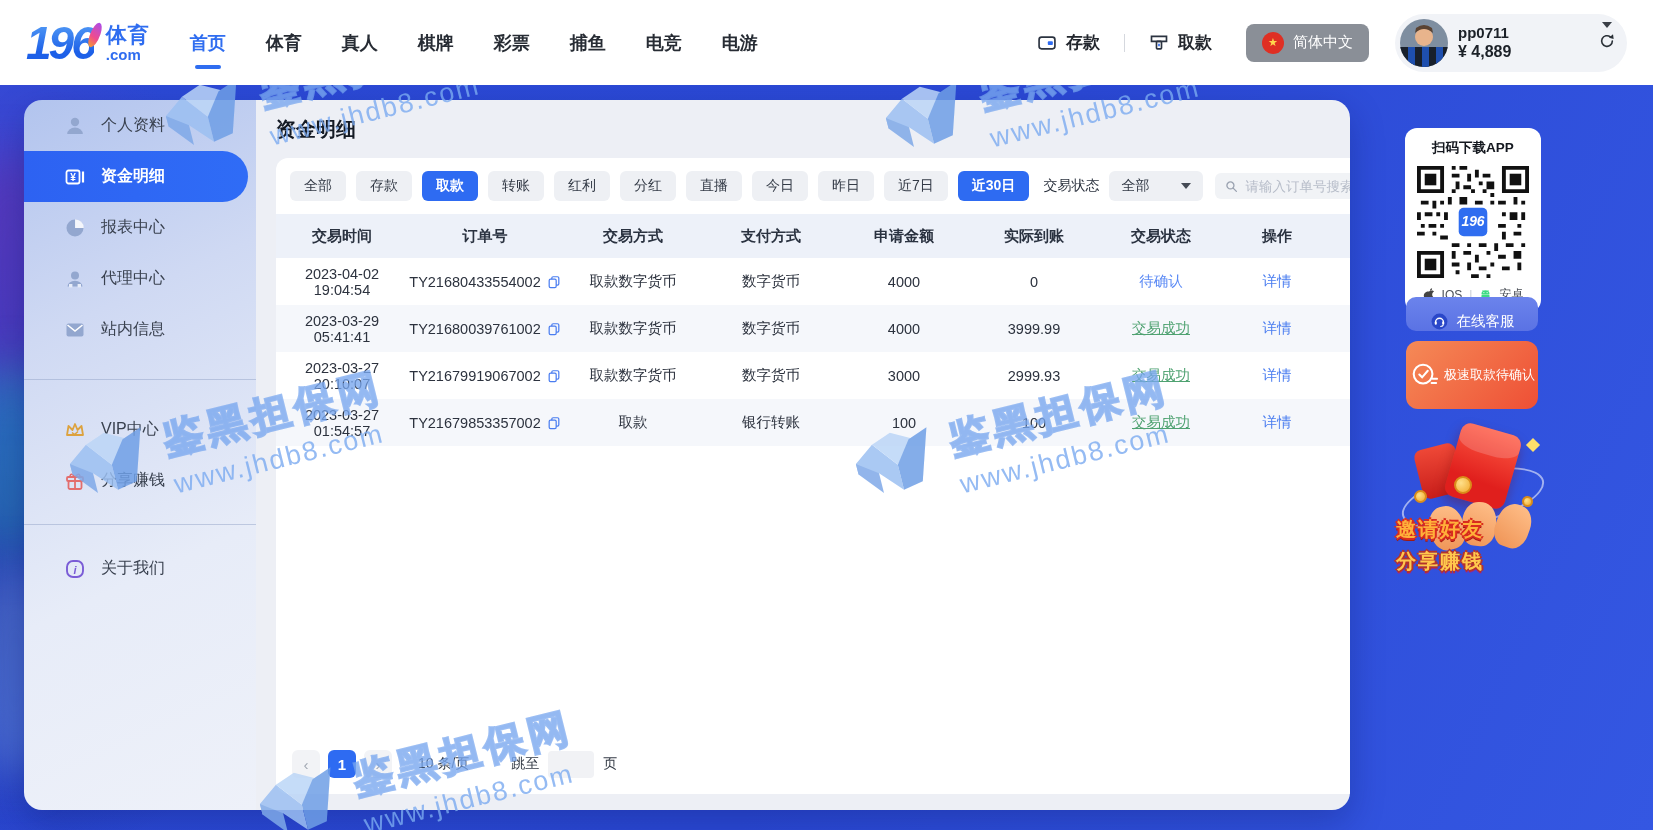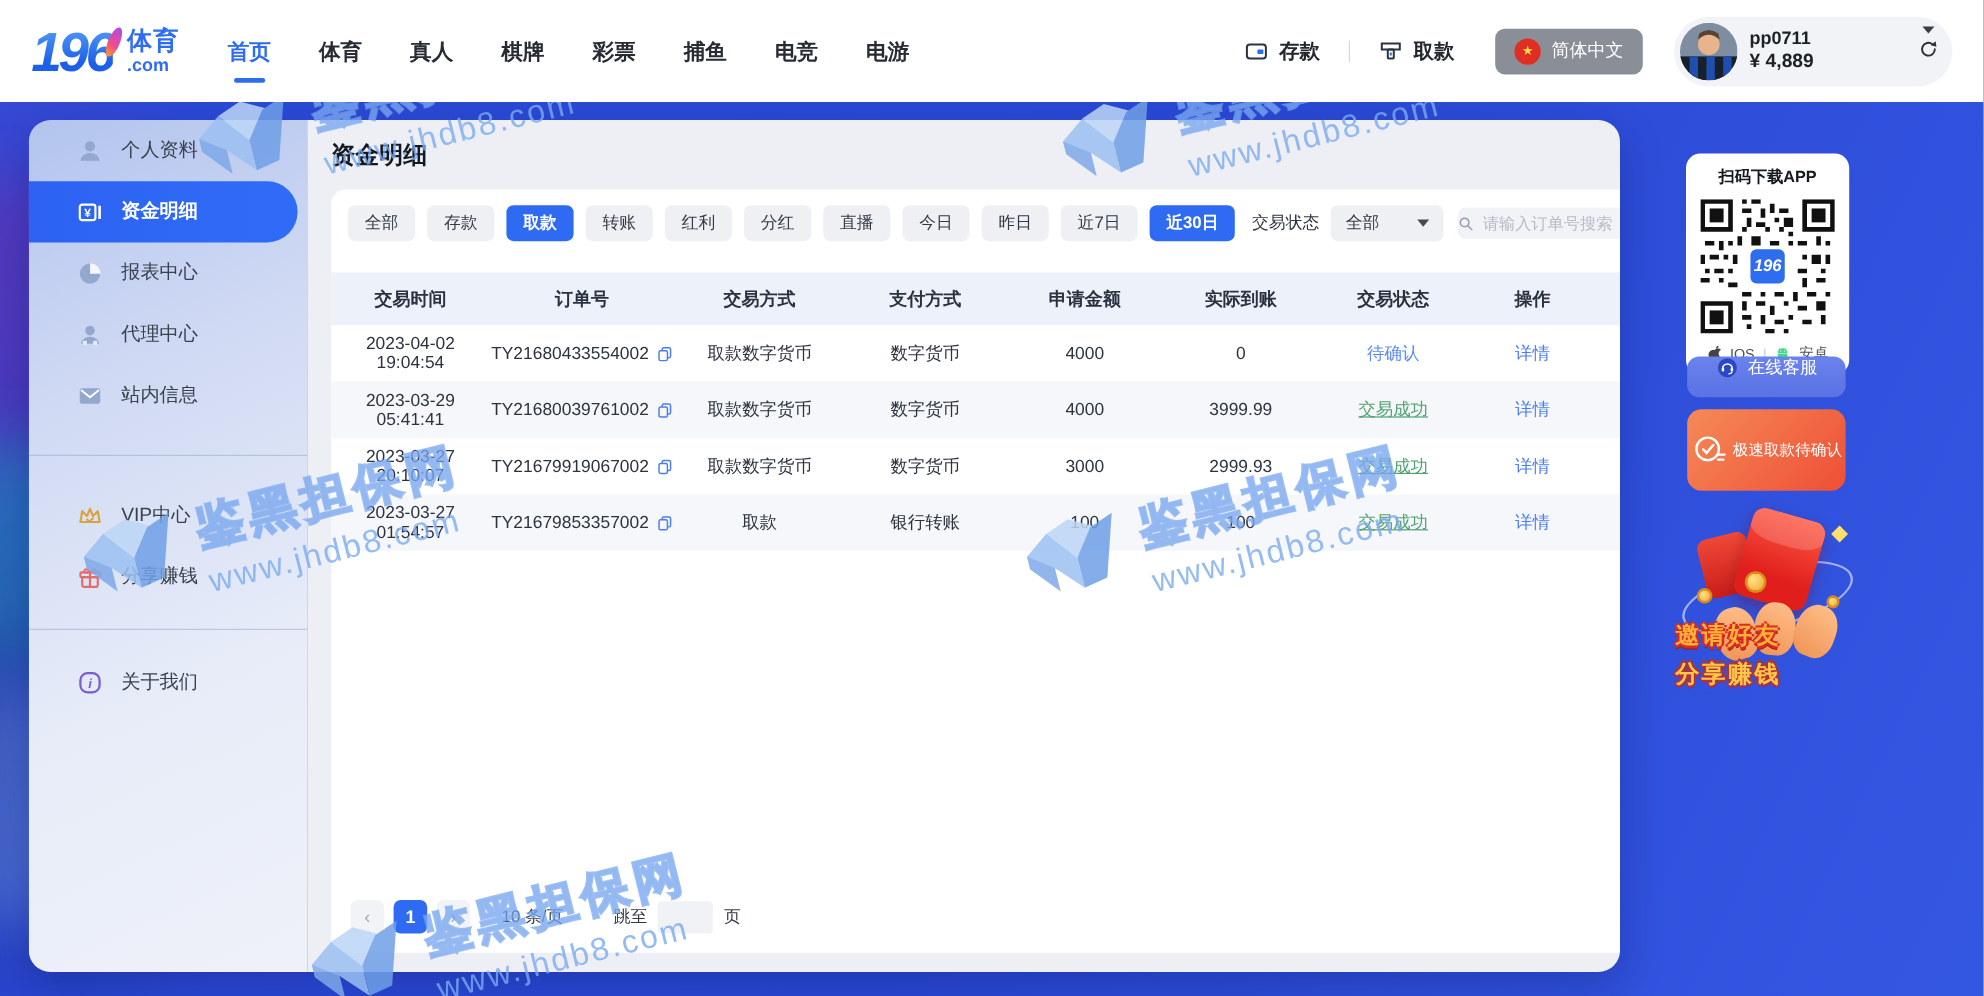--- a/index.html
+++ b/index.html
@@ -64,32 +64,32 @@
   .side-item.active .s-ico { color:#fff; }
   .side-item .s-ico.gold { color:#dca23f; } .side-item .s-ico.red { color:#e36d6d; } .side-item .s-ico.purple { color:#7a5cd6; }
   .side-divider { height:1px; background:rgba(148,163,200,.5); margin:24px 0; }
 
   .content { flex:1; background:#edeff5; display:flex; flex-direction:column; padding:0 20px; }
   .content-header { height:58px; display:flex; align-items:center; justify-content:space-between; }
   .page-title { font-size:20px; font-weight:700; color:#141a24; }
 
   .panel { background:#fff; border-radius:12px; flex:1; margin-bottom:16px; display:flex; flex-direction:column;
            padding:13px 0 16px; }
-  .filter-row { display:flex; align-items:flex-start; padding:0 14px; margin-bottom:26px; }
+  .filter-row { display:flex; align-items:flex-start; padding:0 14px; margin-bottom:13px; }
   .pill { height:30px; padding:0 14px; border-radius:6px; background:#eef0f4; color:#333a46; font-size:14px;
           display:inline-flex; align-items:center; justify-content:center; margin-right:10px; cursor:pointer; white-space:nowrap; }
   .pill.active { background:#2e6bf2; color:#fff; font-weight:600; }
   .filter-right { margin-left:auto; display:flex; align-items:center; }
   .status-label { font-size:14px; color:#2b323e; margin:0 10px 0 4px; white-space:nowrap; }
   .select-pill { height:30px; width:94px; border-radius:6px; background:#eef0f4; display:flex; align-items:center;
                  justify-content:space-between; padding:0 12px; font-size:14px; color:#333a46; cursor:pointer; }
   .select-caret { width:0; height:0; border-left:5px solid transparent; border-right:5px solid transparent;
                   border-top:6px solid #454b55; }
   .search-box { margin-left:12px; width:172px; height:26px; background:#f1f3f6; border-radius:6px;
-                display:flex; align-items:center; padding:0 0; gap:7px; }
+                display:flex; align-items:center; padding:0 10px; gap:7px; }
   .search-box input { border:none; outline:none; background:transparent; width:100%; font-size:13.5px; color:#333;
                       font-family:"Liberation Sans",sans-serif; }
   .search-box input::placeholder { color:#b6bcc8; }
 
   .thead, .trow { display:grid; grid-template-columns:132px 154px 142px 134px 132px 128px 126px 106px;
                   align-items:center; text-align:center; }
   .thead { height:44px; background:#edf1f9; font-size:15px; font-weight:700; color:#2a3240; }
   .trow { height:47px; font-size:14.5px; color:#2c323e; }
   .trow.alt { background:#f5f7fb; }
   .order-cell { display:flex; align-items:center; justify-content:center; gap:6px; }
@@ -109,21 +109,21 @@
 
   
   .qr-card { position:absolute; left:1405px; top:128px; width:136px; background:#fff; border-radius:12px;
              padding:11px 8px 9px; z-index:3; text-align:center; }
   .qr-title { font-size:13.5px; font-weight:700; color:#14181f; margin-bottom:9px; }
   .qr-box { width:112px; height:112px; margin:0 auto; position:relative; }
   .qr-foot { margin-top:8px; display:flex; align-items:center; justify-content:center; gap:7px;
              font-size:12px; color:#4a4f57; }
   .qr-sep { color:#c9cdd4; }
   .rail-support { position:absolute; left:1406px; top:297px; width:132px; height:34px; border-radius:10px;
-                  background:linear-gradient(180deg,#6b83ec,#5a72e4); color:#fff; display:flex; align-items:flex-start;
+                  background:linear-gradient(180deg,#6b83ec,#5a72e4); color:#fff; display:flex; align-items:flex-end;
                   justify-content:center; gap:8px; font-size:14.5px; z-index:3; cursor:pointer; }
   .rail-fast { position:absolute; left:1406px; top:341px; width:132px; height:68px; border-radius:12px;
                background:linear-gradient(135deg,#f58a57 0%,#ee4f35 100%); color:#fff; display:flex;
                flex-direction:row; align-items:center; justify-content:center; gap:5px; font-size:13px;
                z-index:3; cursor:pointer; }
   .promo { position:absolute; left:1396px; top:420px; width:156px; height:162px; z-index:3; cursor:pointer; }
   .orbit { position:absolute; left:4px; top:52px; width:146px; height:52px; border:2px solid rgba(255,255,255,.55);
            border-radius:50%; transform:rotate(-14deg); }
   .env-big { position:absolute; left:56px; top:8px; width:62px; height:76px; border-radius:10px;
              background:linear-gradient(185deg,#ff5a43 0%,#e01f1d 70%); transform:rotate(16deg);

